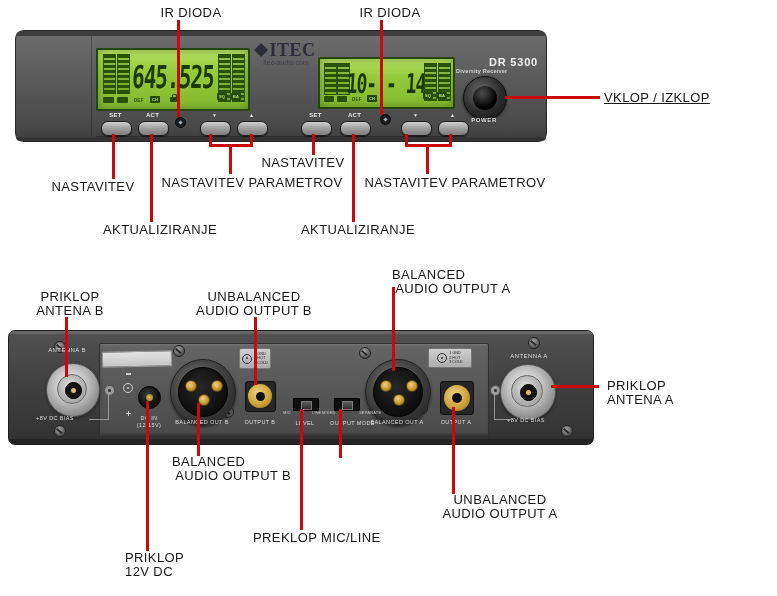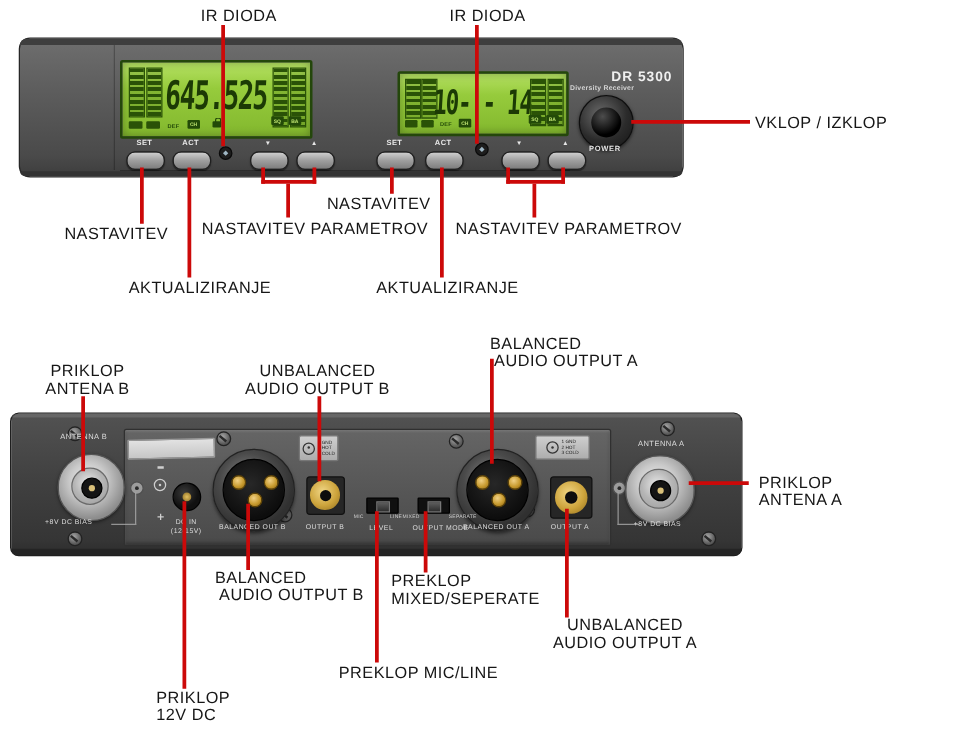--- a/index.html
+++ b/index.html
@@ -5,34 +5,34 @@
   html,body{margin:0;padding:0;background:#fff;}
   .canvas{position:relative;width:777px;height:596px;background:#ffffff;overflow:hidden;
           font-family:"Liberation Sans",sans-serif;}
 
   
   .ann{position:absolute;font:13px/14px "Liberation Sans",sans-serif;letter-spacing:.4px;
        color:#161616;white-space:pre;z-index:70;}
   .ann.c{text-align:center;}
   #an-ir1{left:155px;top:6px;width:72px;}
   #an-ir2{left:354px;top:6px;width:72px;}
-  #an-vklop{left:604px;top:91px;}
+  #an-vklop{left:604px;top:91px;text-decoration:underline;}
   #an-nast1{left:43px;top:180px;width:100px;}
   #an-akt1{left:95px;top:223px;width:130px;}
   #an-np1{left:157px;top:176px;width:190px;}
   #an-nast2{left:253px;top:156px;width:100px;}
   #an-akt2{left:293px;top:223px;width:130px;}
   #an-np2{left:360px;top:176px;width:190px;}
   #an-pab{left:20px;top:290px;width:100px;}
   #an-ub{left:193px;top:290px;width:122px;}
   #an-ba{left:392px;top:268px;}
   #an-paa{left:607px;top:379px;}
   #an-bb{left:172px;top:455px;}
   #an-pmix{left:313px;top:458px;}
-  #an-pmic{left:271px;top:531px;}
+  #an-pmic{left:253px;top:531px;}
   #an-ua{left:440px;top:493px;width:120px;}
   #an-12v{left:125px;top:551px;}
 
   
   .rl{position:absolute;width:3px;background:#cc0909;z-index:60;}
   .rl-h{height:3px;}
   #ln-ir1{left:177px;top:20px;height:97px;}
   #ln-ir2{left:380px;top:20px;height:95px;}
   #ln-vklop{left:505px;top:96px;width:95px;}
   #ln-nast1{left:112px;top:134px;height:45px;}
@@ -231,20 +231,27 @@
       <div class="digits" id="dg-a">645.525</div>
       <span class="annc" style="left:36px;top:48px;">DEF</span>
       <span class="annc-box" style="left:52px;top:46px;">CH</span>
       <span class="lock" style="left:72px;top:47px;"></span>
       <div class="vbar" style="left:120px;top:4px;height:46px;"></div>
       <div class="vbar" style="left:134px;top:4px;height:46px;"></div>
       <span class="annc-box" style="left:119px;top:43px;">SQ</span>
       <span class="annc-box" style="left:133px;top:43px;">BA</span>
     </div>
 
+    <div id="fp-logo">
+      <div class="logo-row">
+        <span class="logo-diamond"></span>
+        <span class="logo-text">ITEC</span>
+      </div>
+      <div class="logo-site">itec-audio.com</div>
+    </div>
 
     <div class="lcd" id="lcd-b">
       <div class="vbar" style="left:4px;top:4px;height:30px;"></div>
       <div class="vbar" style="left:17px;top:4px;height:30px;"></div>
       <div class="bicon" style="left:4px;top:37px;width:10px;"></div>
       <div class="bicon" style="left:17px;top:37px;width:10px;"></div>
       <div class="digits" id="dg-b">10- - 14</div>
       <span class="annc" style="left:32px;top:38px;">DEF</span>
       <span class="annc-box" style="left:47px;top:36px;">CH</span>
       <div class="vbar" style="left:104px;top:4px;height:36px;"></div>
@@ -403,21 +410,19 @@
   <div class="ann c" id="an-pab">PRIKLOP
 ANTENA B</div>
   <div class="ann c" id="an-ub">UNBALANCED
 AUDIO OUTPUT B</div>
   <div class="ann" id="an-ba">BALANCED
  AUDIO OUTPUT A</div>
   <div class="ann" id="an-paa">PRIKLOP
 ANTENA A</div>
   <div class="ann" id="an-bb">BALANCED
  AUDIO OUTPUT B</div>
-  <div class="ann" id="an-pmix">PREKLOP
-MIXED/SEPERATE</div>
   <div class="ann" id="an-pmic">PREKLOP MIC/LINE</div>
   <div class="ann c" id="an-ua">UNBALANCED
 AUDIO OUTPUT A</div>
   <div class="ann" id="an-12v">PRIKLOP
 12V DC</div>
 
 </div>
 
 </body></html>

